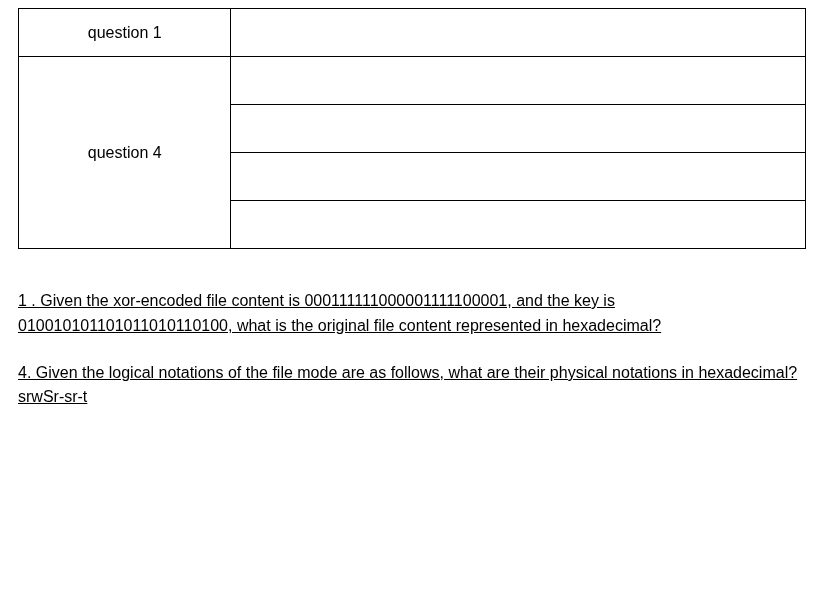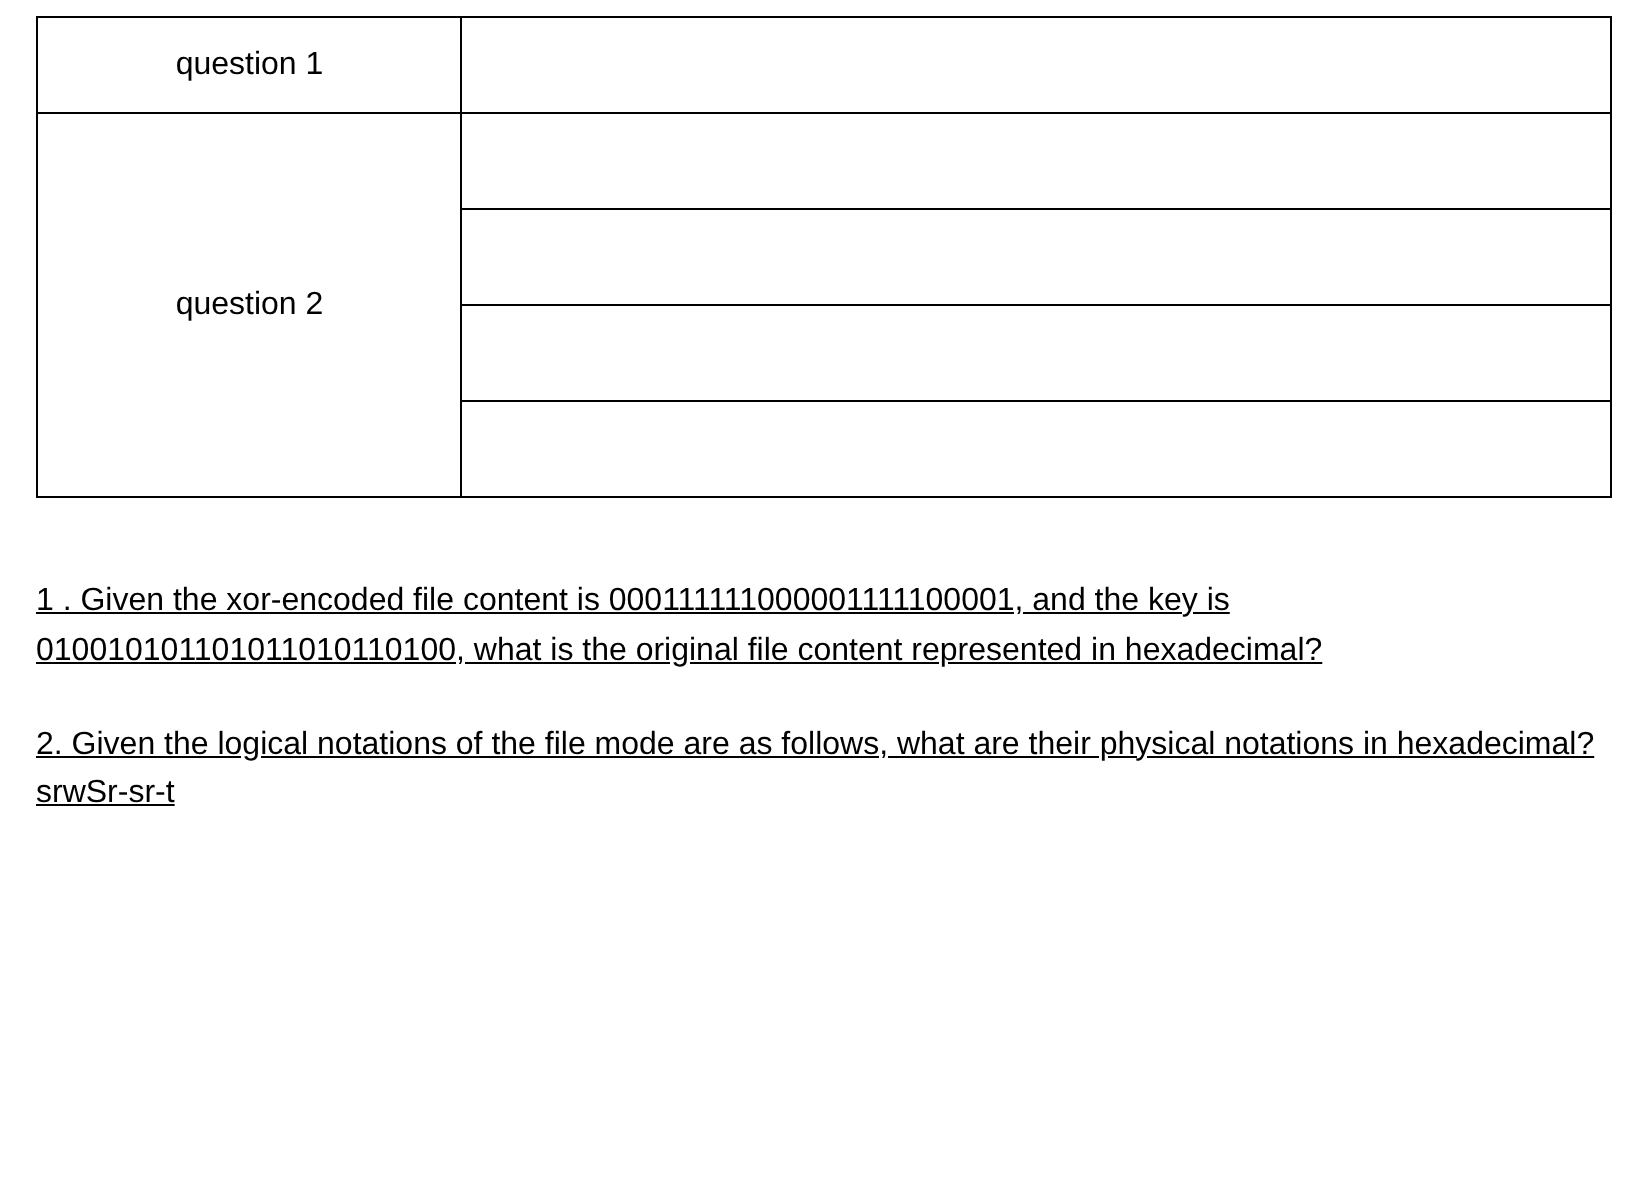--- a/index.html
+++ b/index.html
@@ -44,33 +44,33 @@
 </head>
 <body>
 
 <table>
   <tbody>
       <tr>
     <td class="label-cell">question 1</td>
     <td class="answer-cell"></td>
   </tr>
   <tr>
-    <td class="label-cell" rowspan="4">question 2</td>
+    <td class="label-cell" rowspan="4">question 4</td>
     <td class="answer-cell"></td>
   </tr>
   <tr>
     <td class="answer-cell"></td>
   </tr>
   <tr>
     <td class="answer-cell"></td>
   </tr>
   <tr>
     <td class="answer-cell"></td>
   </tr>
 </tbody>
   </table>
 
 <div class="question-block">1 . Given the xor-encoded file content is 000111111000001111100001, and the key is 010010101101011010110100, what is the original file content represented in hexadecimal?</div>
 
 <div class="question-block">
-  <div>2. Given the logical notations of the file mode are as follows, what are their physical notations in hexadecimal?</div>
+  <div>4. Given the logical notations of the file mode are as follows, what are their physical notations in hexadecimal?</div>
   <div class="mode-line">srwSr-sr-t</div>
 </div>
 
 </body></html>

